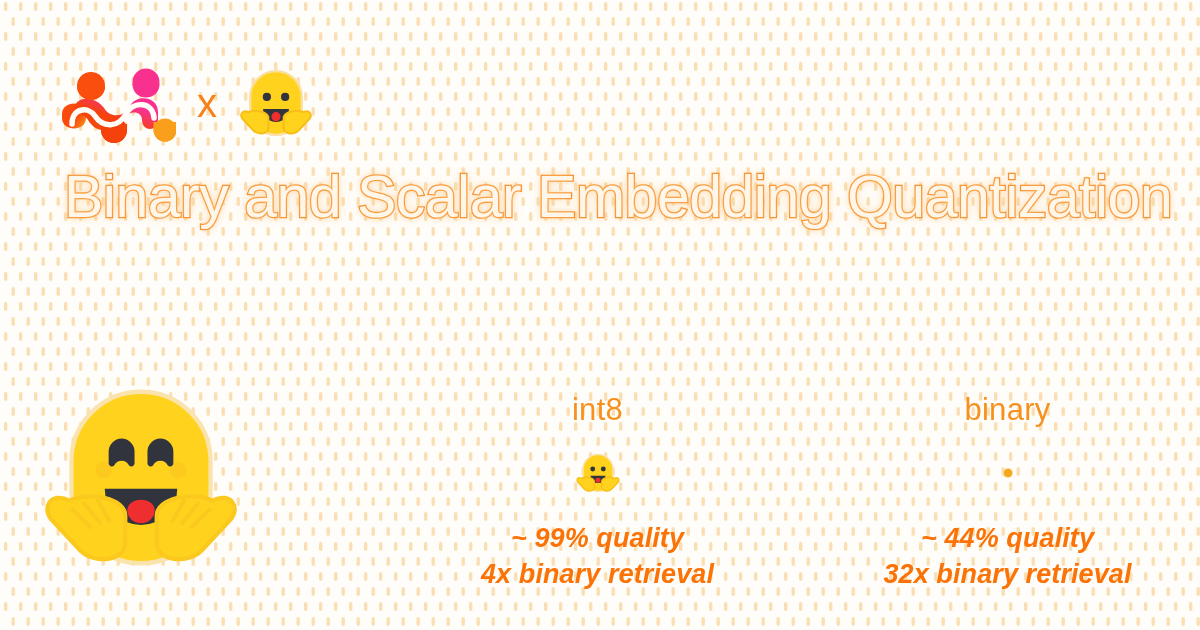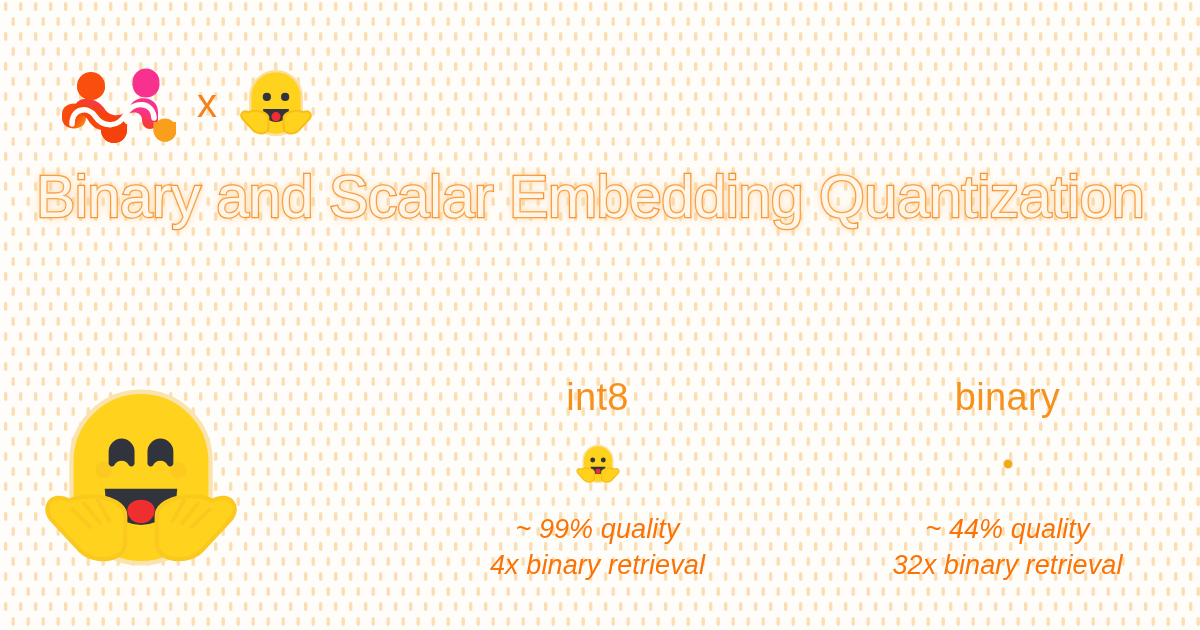--- a/index.html
+++ b/index.html
@@ -45,21 +45,21 @@
     color: #f7821b;
     font-weight: 400;
     line-height: 1;
     letter-spacing: 0;
   }
   #hf-logo-small { width: 76px; height: 76px; display:block; }
 
   
   #page-title {
     position: absolute;
-    left: 36px;
+    left: 64px;
     top: 168px;
     z-index: 3;
     font-size: 59px;
     letter-spacing: -0.5px;
     line-height: 1;
     white-space: nowrap;
     font-weight: 400;
     color: #fff6ea;
     -webkit-text-stroke: 2.6px #f7871f;
     paint-order: stroke fill;
@@ -75,34 +75,35 @@
     top: 378px;
     width: 1200px;
     height: 225px;
     z-index: 3;
   }
   .stage {
     position: absolute;
     text-align: center;
   }
   .stage-label {
-    font-size: 38px;
+    font-size: 31px;
     color: #f7911e;
     line-height: 1;
     font-weight: 400;
     letter-spacing: 0.3px;
+    margin-top: 16px;
   }
   .stage-glyph-wrap {
     display: flex;
     align-items: center;
     justify-content: center;
   }
   .stage-metric {
     font-size: 27px;
-    font-weight: normal;
+    font-weight: bold;
     font-style: italic;
     color: #fb7306;
     line-height: 1.33;
     white-space: nowrap;
     letter-spacing: 0.1px;
   }
 
   
   #stage-source {
     left: 18px;

